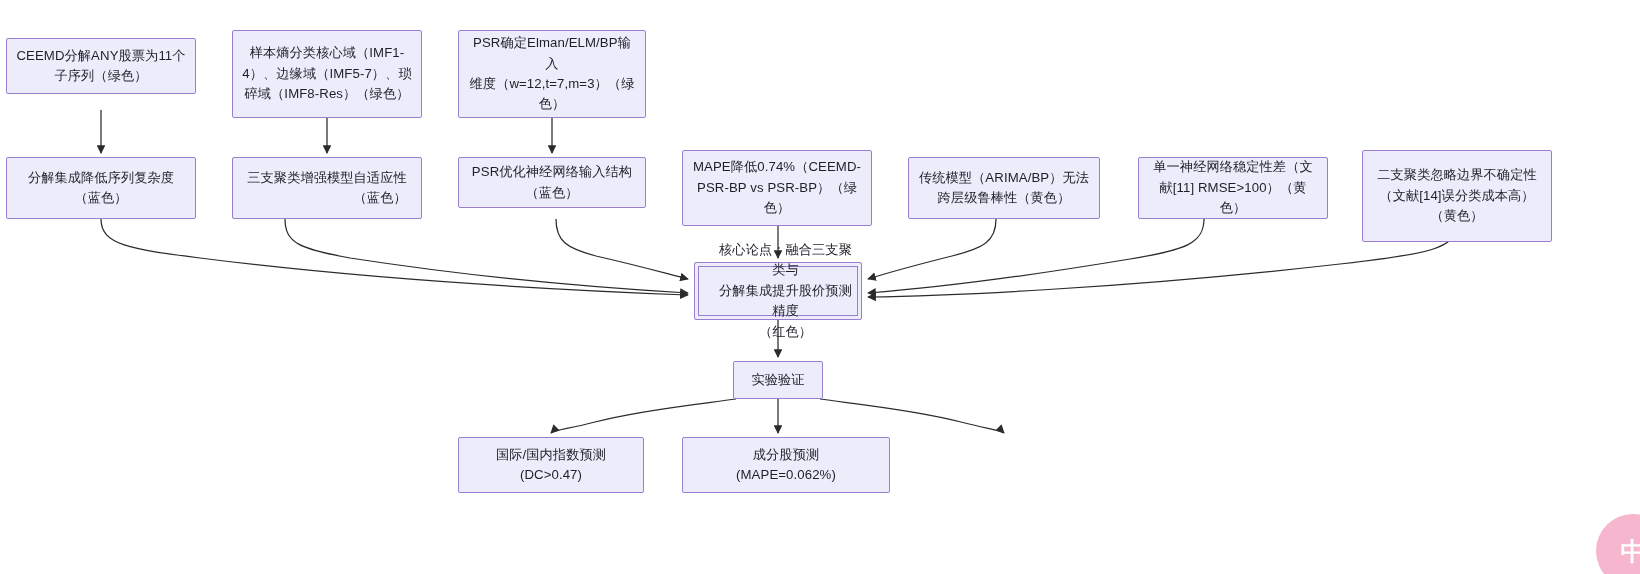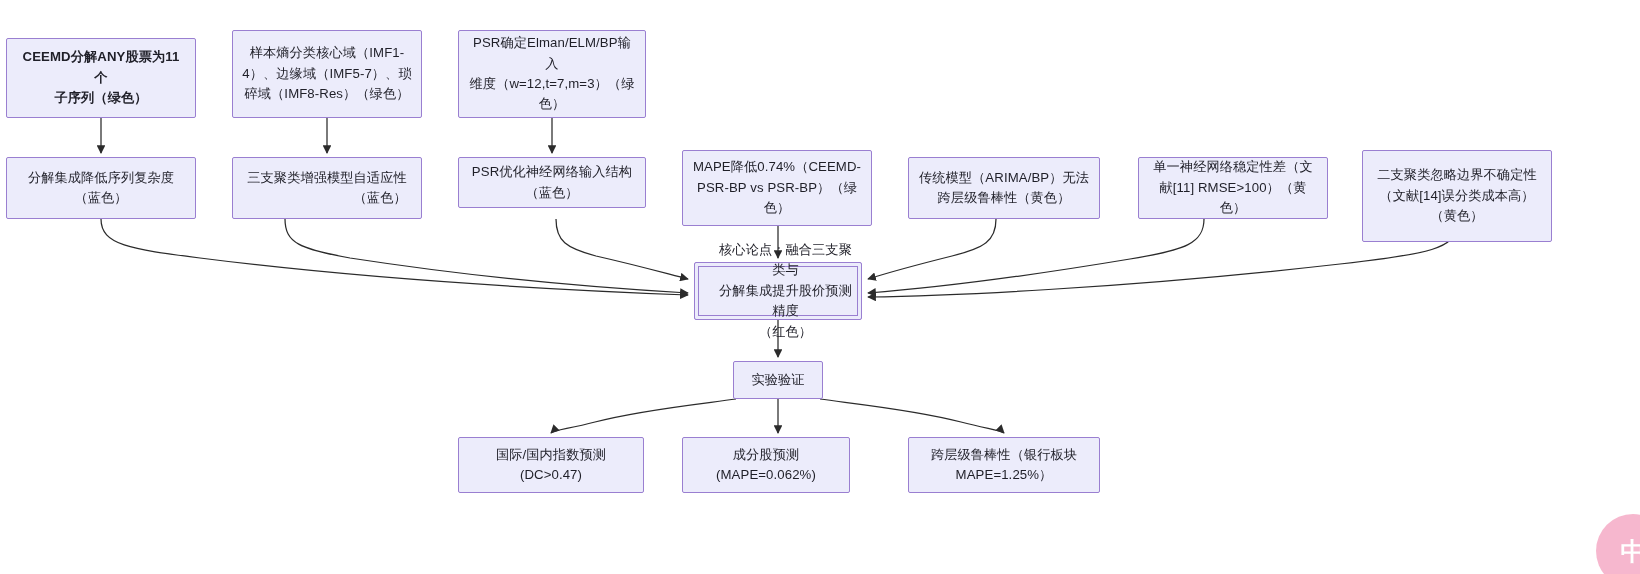--- a/index.html
+++ b/index.html
@@ -94,21 +94,21 @@
       <path d="M 1456 226 C 1456 248, 1430 254, 1340 264 C 1120 289, 940 296, 868 297"></path>
 
       <path d="M 778 320 L 778 357"></path>
 
       <path d="M 736 399 C 700 404, 640 410, 595 422 C 568 429, 554 430, 551 433"></path>
       <path d="M 778 399 L 778 433"></path>
       <path d="M 820 399 C 856 404, 916 410, 961 422 C 988 429, 1001 430, 1004 433"></path>
     </g>
   </svg>
 
-  <div class="node" style="left:6px; top:38px; width:190px; height:80px;font-weight:bold;">
+  <div class="node" style="left:6px; top:38px; width:190px; height:56px;">
     <span class="node-label">CEEMD分解ANY股票为11个
 子序列（绿色）</span>
   </div>
 
   <div class="node" style="left:232px; top:30px; width:190px; height:88px;">
     <span class="node-label">样本熵分类核心域（IMF1-
 4）、边缘域（IMF5-7）、琐
 碎域（IMF8-Res）（绿色）</span>
   </div>
 
@@ -163,27 +163,23 @@
 
   <div class="node" style="left:733px; top:361px; width:90px; height:38px;">
     <span class="node-label">实验验证</span>
   </div>
 
   <div class="node" style="left:458px; top:437px; width:186px; height:56px;">
     <span class="node-label">国际/国内指数预测
 (DC&gt;0.47)</span>
   </div>
 
-  <div class="node" style="left:682px; top:437px; width:168px; height:56px;">
+  <div class="node" style="left:682px; top:437px; width:208px; height:56px;">
     <span class="node-label">成分股预测
 (MAPE=0.062%)</span>
   </div>
 
-  <div class="node" style="left:908px; top:437px; width:192px; height:56px;">
-    <span class="node-label">跨层级鲁棒性（银行板块
-MAPE=1.25%）</span>
-  </div>
 
   <div class="watermark" style="left:1596px; top:514px;">
     <span>中</span>
   </div>
 
 </div>
 
 </body></html>

